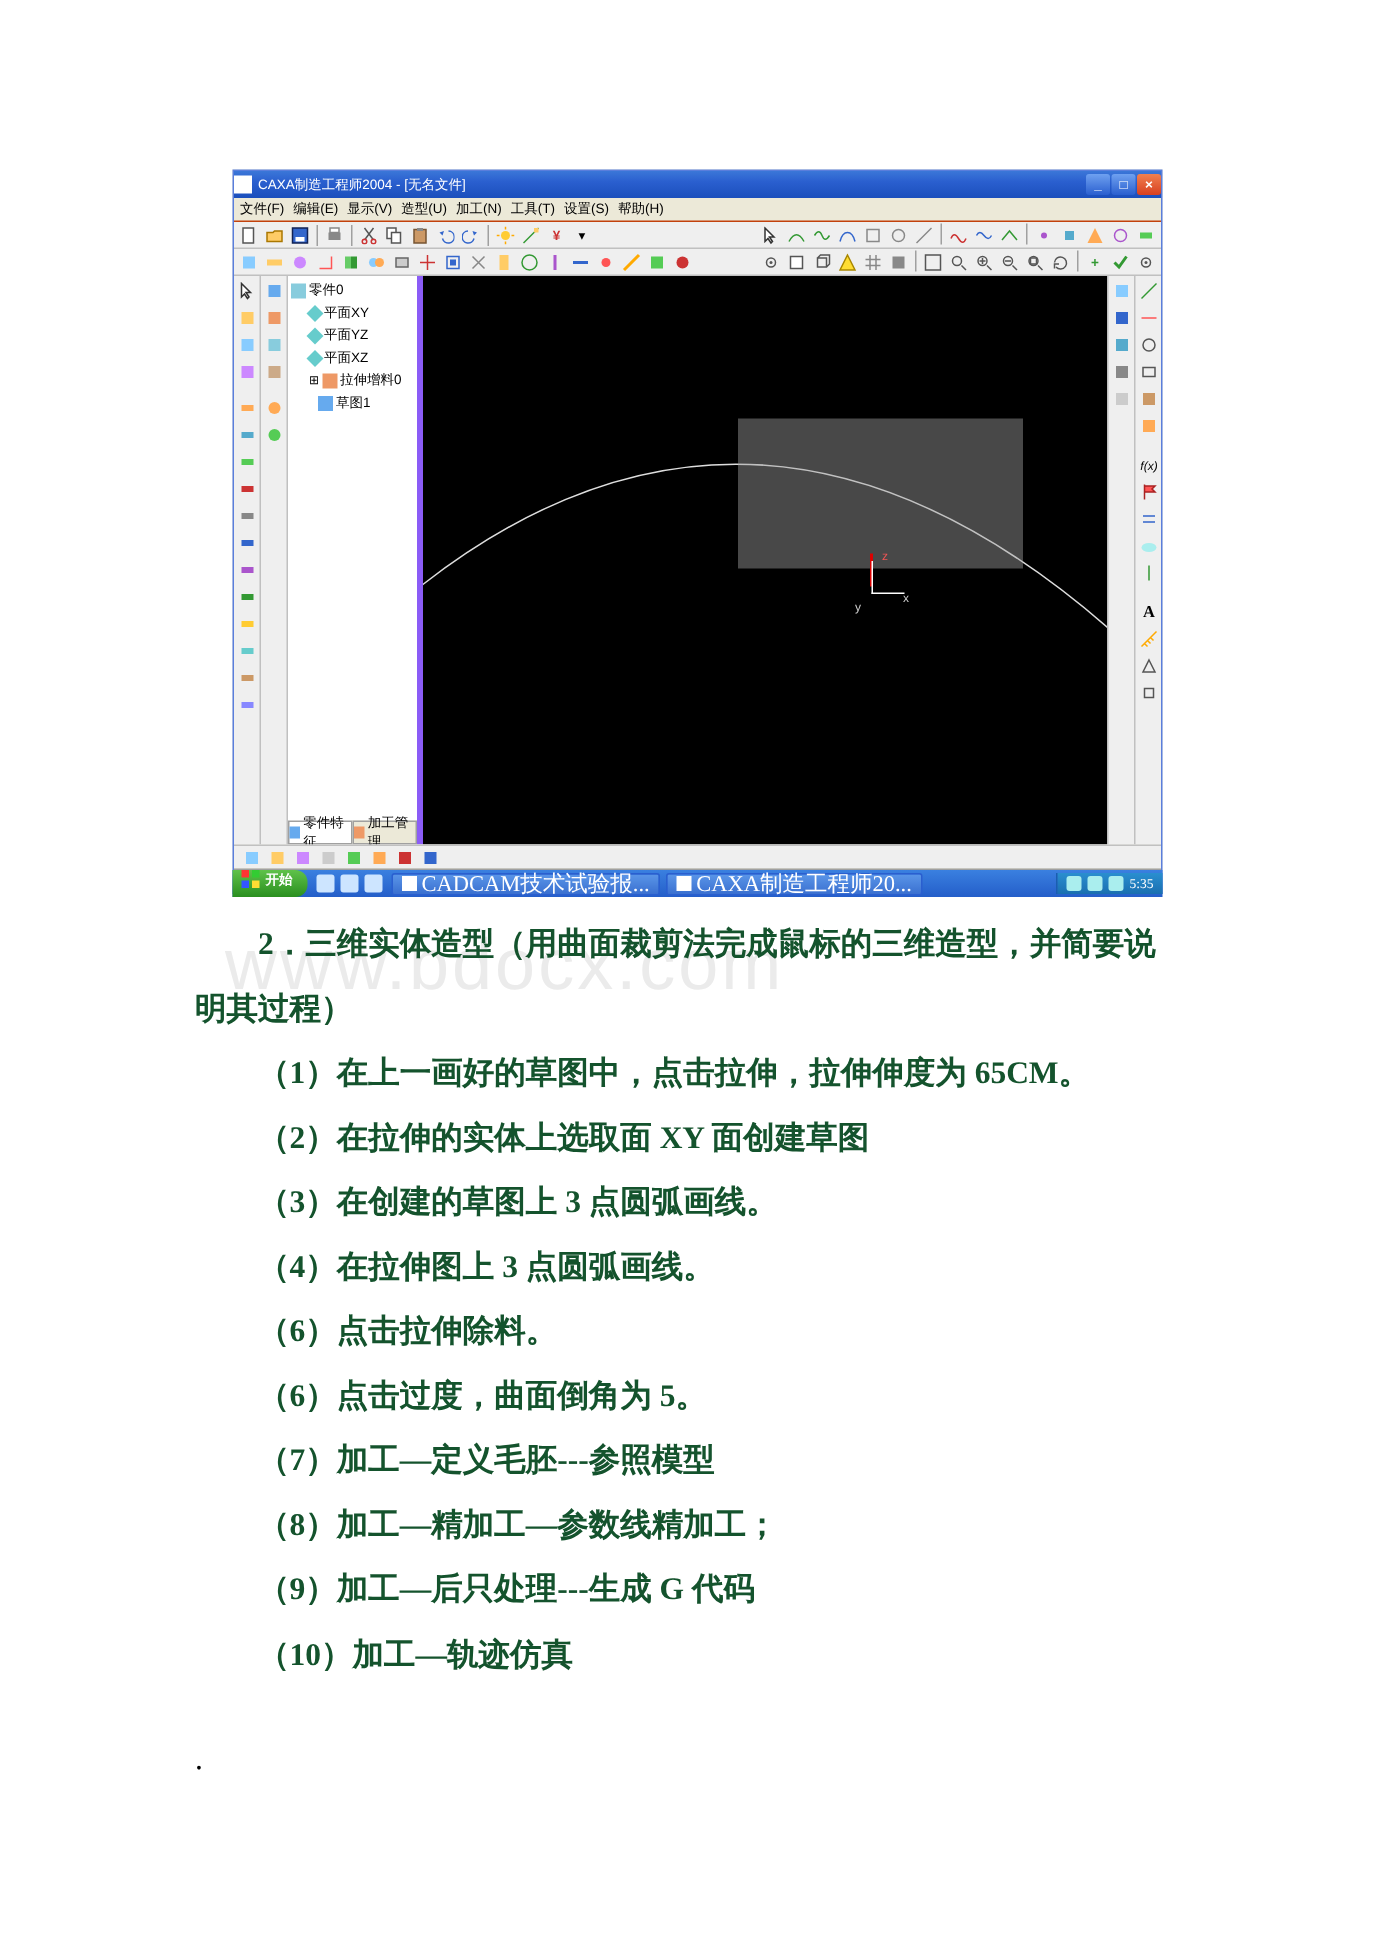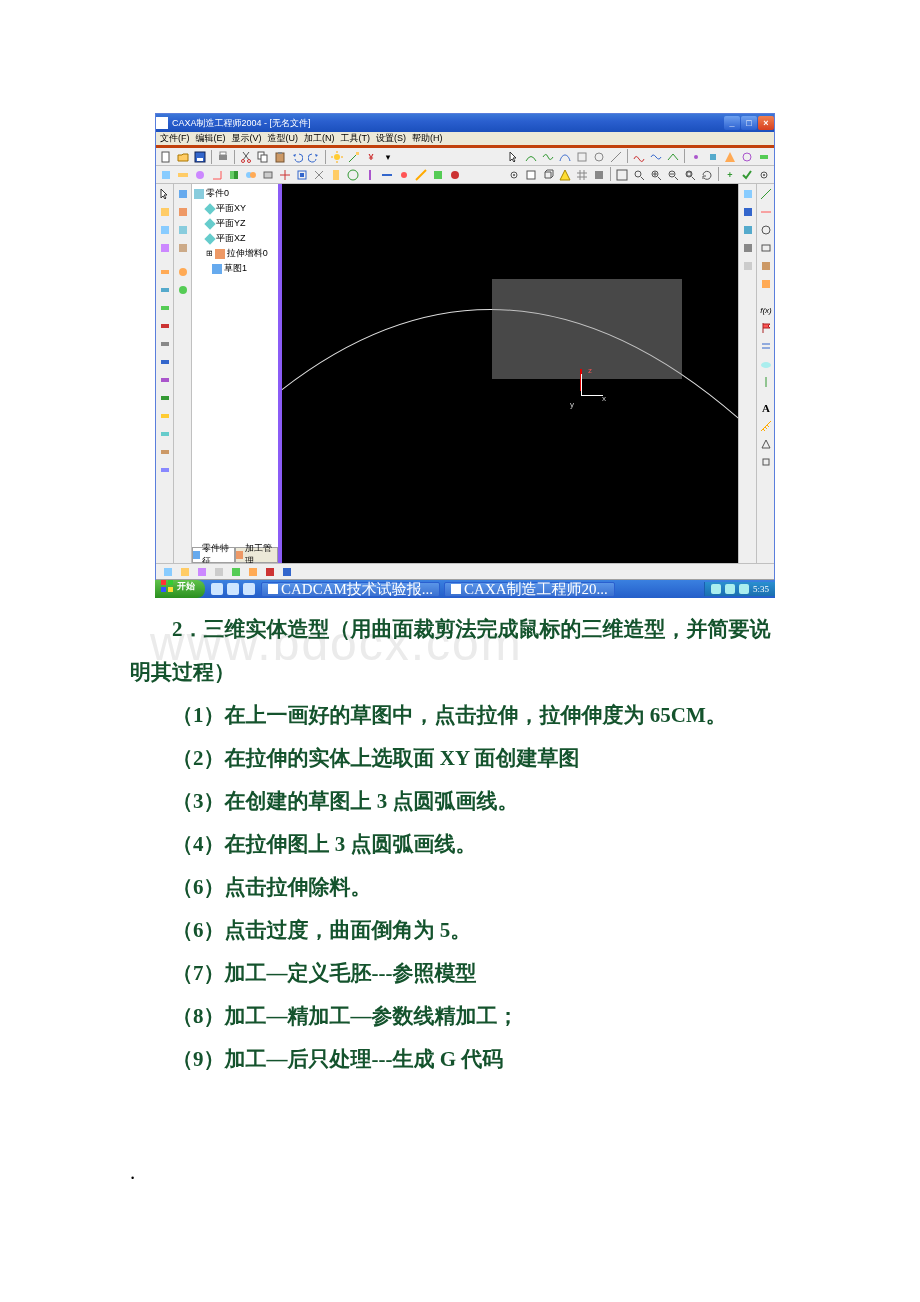--- a/index.html
+++ b/index.html
@@ -12,21 +12,21 @@
   .titlebar { height: 18px; background: linear-gradient(to bottom, #3b77d8, #2a5fcf 40%, #1b4fbc); color: #fff; display: flex; align-items: center; padding: 0 0; }
   .titlebar .tb-icon { width: 12px; height: 12px; background: #fff; margin-right: 4px; }
   .titlebar .tb-title { flex: 1; font-size: 9px; }
   .winbtns { display: flex; gap: 1px; margin-left: auto; }
   .winbtn { width: 16px; height: 14px; border-radius: 2px; display: flex; align-items: center; justify-content: center; font-size: 9px; font-weight: bold; }
   .winbtn.min { background: linear-gradient(#6fa1f0,#2a5fcf); color:#fff;}
   .winbtn.max { background: linear-gradient(#6fa1f0,#2a5fcf); color:#fff;}
   .winbtn.close { background: linear-gradient(#f08050,#d84020); color:#fff;}
 
   
-  .menubar { height: 16px; background: #ece9d8; display: flex; align-items: center; padding: 0 4px; gap: 6px; font-size: 9px; color: #000; border-bottom: 3px solid #c2410c; }
+  .menubar { height: 16px; background: #ece9d8; display: flex; align-items: center; padding: 0 4px; gap: 6px; font-size: 9px; color: #000; border-bottom: 1px solid #c2410c; }
 
   
   .toolbar-row { height: 18px; background: #efefef; border-bottom: 1px solid #c0c0c0; display: flex; align-items: center; padding: 0 2px; gap: 1px; }
   .tbtn { width: 16px; height: 16px; border: 1px solid transparent; display: flex; align-items: center; justify-content: center; font-size: 9px; }
   .tsep { width: 1px; height: 14px; background: #a0a0a0; margin: 0 2px; }
   .glyph { width: 12px; height: 12px; }
 
   
   .main-area { position: absolute; top: 70px; left: 0; right: 0; bottom: 32px; display: flex; }
   .left-tb { width: 18px; background: #efefef; border-right: 1px solid #c0c0c0; display: flex; flex-direction: column; gap: 2px; padding: 2px 1px; }
@@ -814,14 +814,15 @@
   <p class="lead">2．三维实体造型（用曲面裁剪法完成鼠标的三维造型，并简要说明其过程）</p>
   <p class="item">（1）在上一画好的草图中，点击拉伸，拉伸伸度为 65CM。</p>
   <p class="item">（2）在拉伸的实体上选取面 XY 面创建草图</p>
   <p class="item">（3）在创建的草图上 3 点圆弧画线。</p>
   <p class="item">（4）在拉伸图上 3 点圆弧画线。</p>
   <p class="item">（6）点击拉伸除料。</p>
   <p class="item">（6）点击过度，曲面倒角为 5。</p>
   <p class="item">（7）加工—定义毛胚---参照模型</p>
   <p class="item">（8）加工—精加工—参数线精加工；</p>
   <p class="item">（9）加工—后只处理---生成 G 代码</p>
+  <p class="item">（10）加工—轨迹仿真</p>
 </div>
 <div class="dot">.</div>
 
 </body></html>

